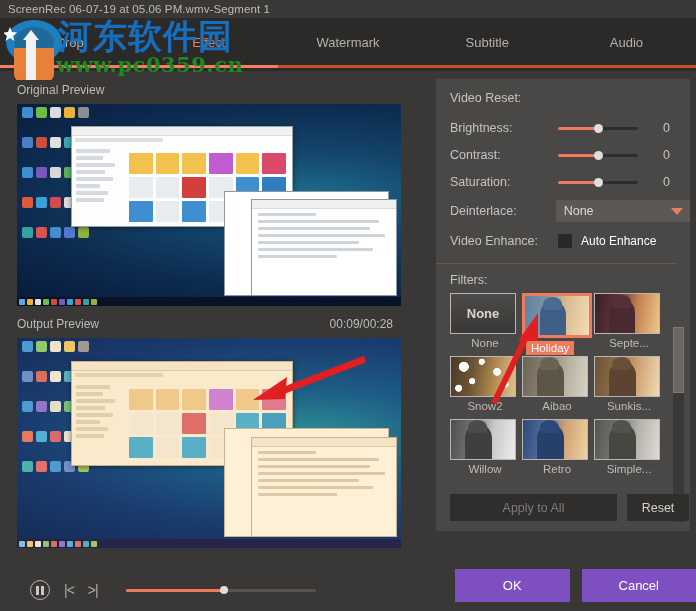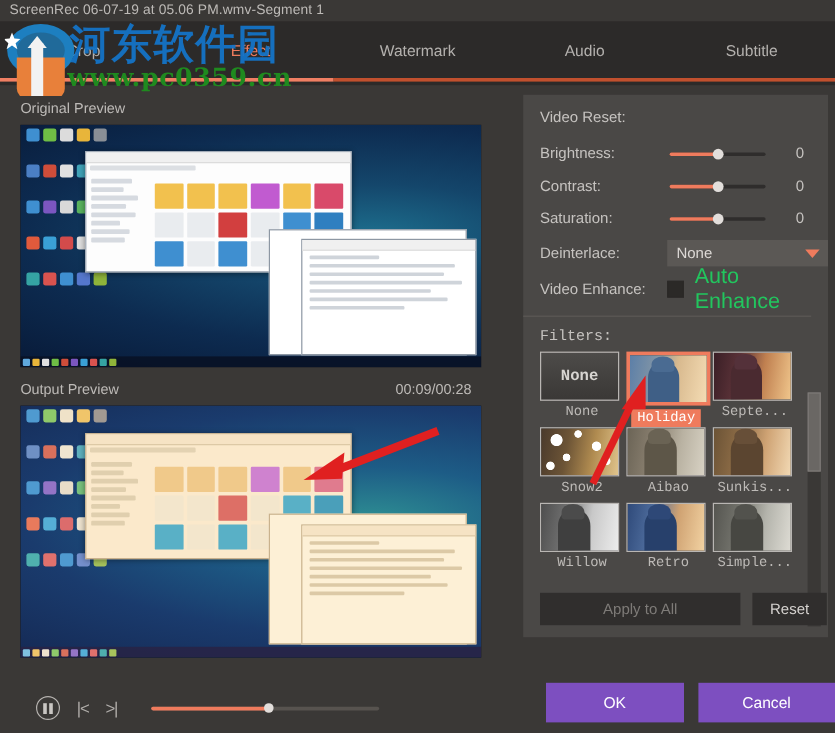--- a/index.html
+++ b/index.html
@@ -158,24 +158,24 @@
      background:#e2dedb; border-radius:50%;}
   .fval{ width:46px; text-align:right; padding-right:14px; font-size:12.5px; color:#c6c3c0;}
   .sel{
     width:137px; height:22px; background:#5b5855;
     display:flex; align-items:center; justify-content:space-between;
     padding:0 7px 0 8px; font-size:12.5px; color:#ddd9d6; cursor:pointer;
   }
   .caret{ width:0;height:0;border-left:6px solid transparent;border-right:6px solid transparent;
      border-top:7px solid #ef7b5d;}
   .chk{ width:14px; height:14px; background:#2b2927; border:1px solid #2b2927; cursor:pointer;}
-  .chklab{ margin-left:9px; font-size:18px; color:#22c55e;}
+  .chklab{ margin-left:9px; font-size:12px; color:#ffffff;}
   .divider{ height:1px; background:#5c5956; margin:9px 14px 0 -14px;}
 
-  .filters{ margin-top:9px;font-family:Liberation Mono, monospace; }
+  .filters{ margin-top:9px; }
   .fgrid{ display:grid; grid-template-columns:repeat(3,70px); gap:0 2px; margin-top:6px; }
   .fcell{ width:70px; height:63px; cursor:pointer; }
   .fthumb{ width:66px; height:41px; border:1px solid #b9b6b3; overflow:hidden; position:relative;}
   .fcell.sel-f .fthumb{ border:3px solid #ef7b5d; width:70px; height:45px;}
   .fname{ text-align:center; font-size:11.5px; color:#bdbab7; margin-top:3px;
      white-space:nowrap; overflow:hidden;}
   .fcell.sel-f .fname{ background:#ef7b5d; color:#ffffff; display:inline-block;
      padding:1px 5px; margin-left:4px;}
   .none-thumb{ background:linear-gradient(#4d4b49,#3a3836);
      display:flex; align-items:center; justify-content:center;
@@ -203,22 +203,22 @@
 <body>
 
 <div class="titlebar">
   <span class="ttl">ScreenRec 06-07-19 at 05.06 PM.wmv-Segment 1</span>
 </div>
 
 <div class="tabbar">
   <div class="tab">Crop</div>
   <div class="tab active">Effect</div>
   <div class="tab">Watermark</div>
+  <div class="tab">Subtitle</div>
   <div class="tab">Audio</div>
-  <div class="tab">Subtitle</div>
   <div class="tabunderline"></div>
   <div class="tabunderline2"></div>
 </div>
 
 <div class="main">
 
   <div class="left">
 
     <div class="prevhead">
       <span>Original Preview</span>

